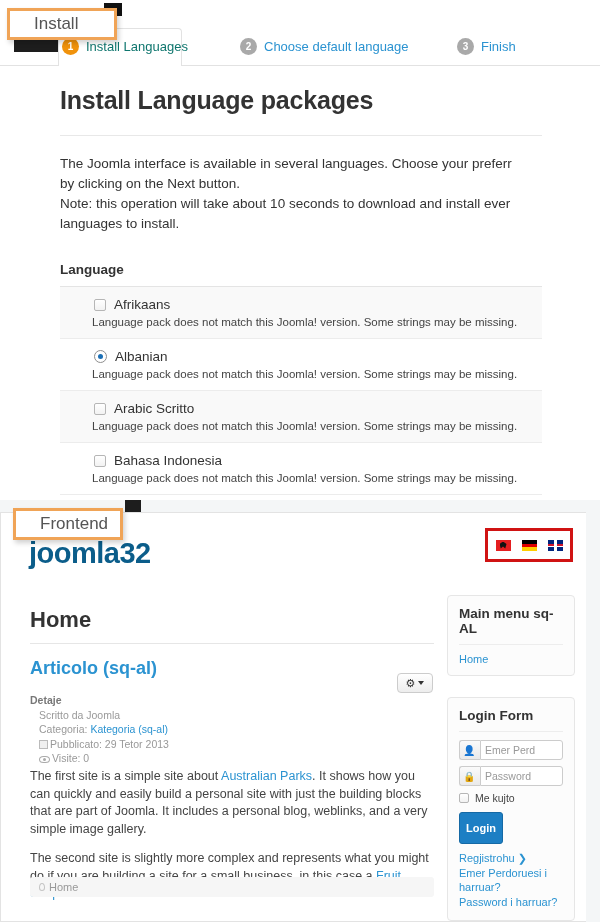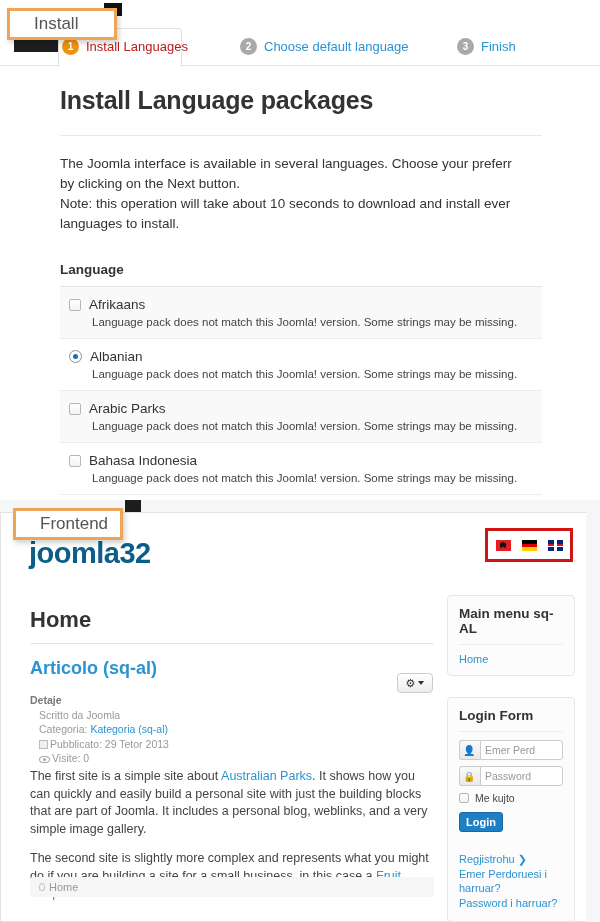--- a/index.html
+++ b/index.html
@@ -37,21 +37,21 @@
     font-size:13px; white-space:nowrap;
   }
   .step .num{
     width:17px; height:17px; border-radius:50%;
     background:#a9a9a9; color:#fff; font-size:10px; font-weight:bold;
     display:flex; align-items:center; justify-content:center;
     font-family:"Liberation Sans", sans-serif;
   }
   .step.active .num{ background:#f0920c; }
   .step .lbl{ color:#2b93d1; }
-  .step.active .lbl{ color:#b91c1c; }
+  .step.active .lbl{ color:#0f766e; }
   .step1{ left:0; }
   .step2{ left:178px; }
   .step3{ left:395px; }
 
   .tab-shell{
     position:absolute; left:58px; top:28px; width:124px; height:38px;
     border-left:1px solid #e2e2e2; border-right:1px solid #e2e2e2;
     border-top:1px solid #e2e2e2; border-radius:4px 4px 0 0;
     background:#fff;
   }
@@ -73,21 +73,21 @@
   }
   .lang-head{
     margin-top:28px; font-size:13.5px; font-weight:bold; color:#333;
     padding-bottom:9px; border-bottom:1px solid #e4e4e4; width:482px;
   }
   .lang-list{ width:482px; }
   .lang-row{
     padding:10px 0 10px 9px; border-bottom:1px solid #ececec;
   }
   .lang-row.odd{ background:#f9f9f9; }
-  .lang-top{ display:flex; align-items:center; gap:8px; }
+  .lang-top{ display:flex; align-items:center; gap:8px;margin-left:25px; }
   .cb{
     width:12px; height:12px; border:1px solid #b6b6b6; border-radius:2px;
     background:linear-gradient(#fff,#f2f2f2); flex:none;
   }
   .rb{
     width:13px; height:13px; border:1px solid #8e8e8e; border-radius:50%;
     background:#fff; flex:none; position:relative;
   }
   .rb::after{
     content:""; position:absolute; left:3px; top:3px; width:5px; height:5px;
@@ -202,23 +202,23 @@
     display:flex; align-items:center; justify-content:center; font-size:10px; color:#555;
   }
   .inp{
     flex:1; border:1px solid #ccc; border-radius:0 3px 3px 0; background:#fff;
     font-size:10.5px; color:#999; padding:8px 4px; display:flex; align-items:center;
     overflow:hidden; white-space:nowrap;
   }
   .remember{ display:flex; align-items:center; gap:6px; font-size:10.5px; color:#444; margin:6px 0 8px 0; }
   .remember .cb{ width:10px; height:10px; }
   .login-btn{
-    width:44px; height:20px; background:#1d7fc4; border:1px solid #1569a5; border-radius:3px;
+    width:44px; height:32px; background:#1d7fc4; border:1px solid #1569a5; border-radius:3px;
     color:#fff; font-size:11px; font-weight:bold; display:flex; align-items:center; justify-content:center;
-    margin-bottom:20px;
+    margin-bottom:7px;
   }
   .login-links a{ line-height:14px; margin-bottom:1px; }
   .login-links .arw{ color:#2b93d1; }
 </style>
 </head>
 <body>
 
 <div class="page">
 
   <div class="installer">
@@ -270,21 +270,21 @@
             <div class="lang-top">
               <span class="rb"></span>
               <span class="lang-name">Albanian</span>
             </div>
             <div class="lang-note">Language pack does not match this Joomla! version. Some strings may be missing.</div>
           </div>
 
           <div class="lang-row odd">
             <div class="lang-top">
               <span class="cb"></span>
-              <span class="lang-name">Arabic Parks</span>
+              <span class="lang-name">Arabic Scritto</span>
             </div>
             <div class="lang-note">Language pack does not match this Joomla! version. Some strings may be missing.</div>
           </div>
 
           <div class="lang-row">
             <div class="lang-top">
               <span class="cb"></span>
               <span class="lang-name">Bahasa Indonesia</span>
             </div>
             <div class="lang-note">Language pack does not match this Joomla! version. Some strings may be missing.</div>

